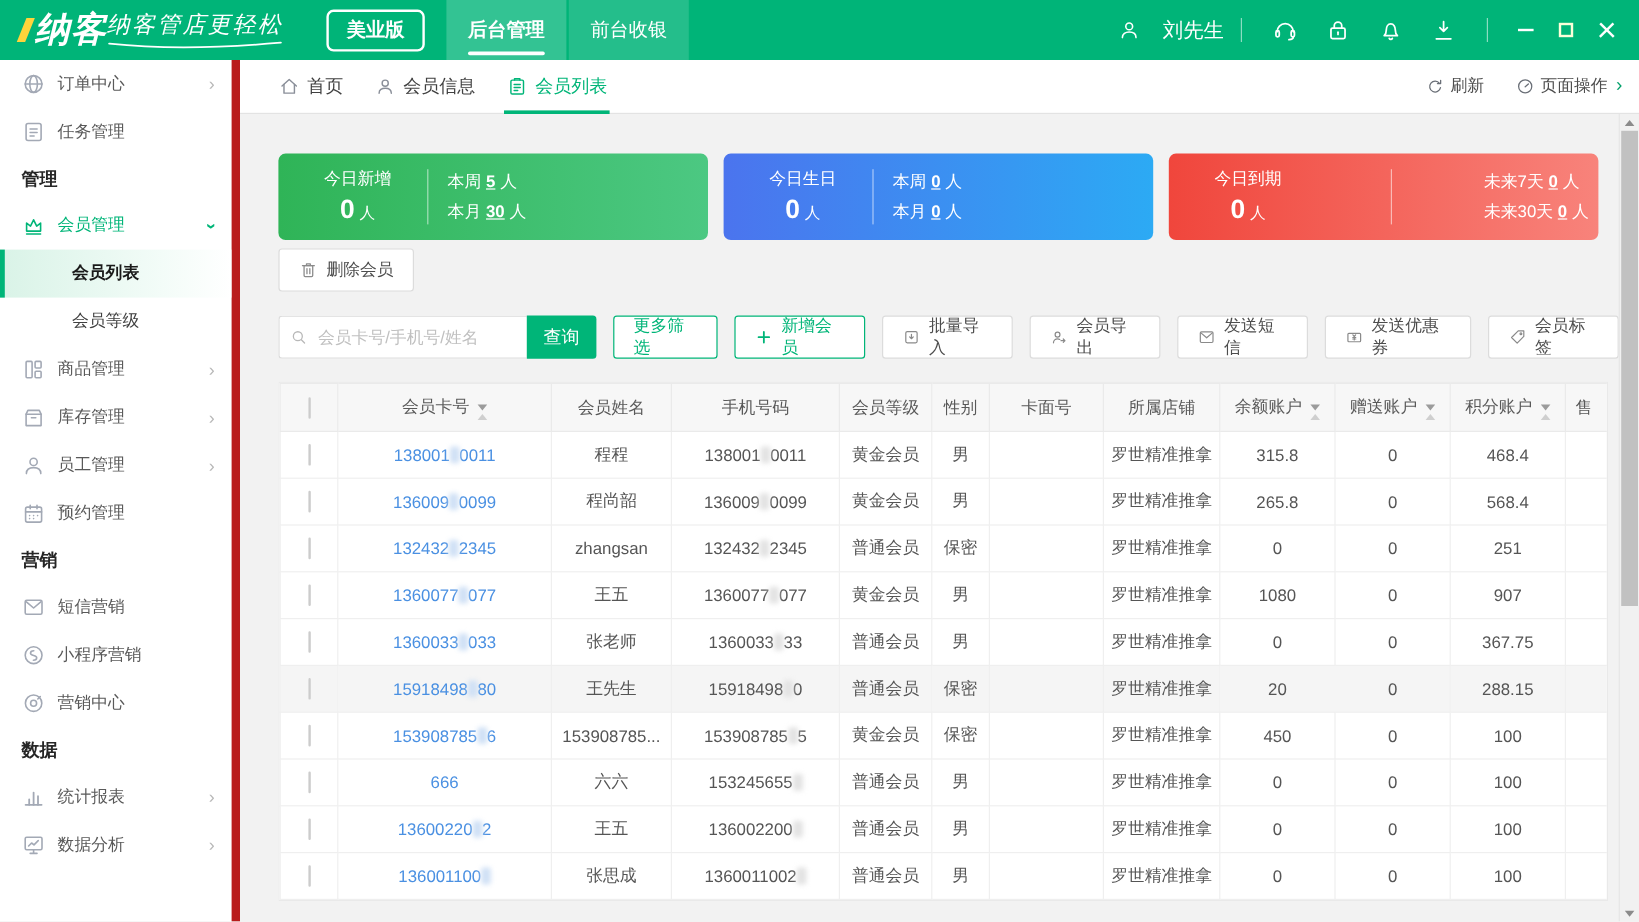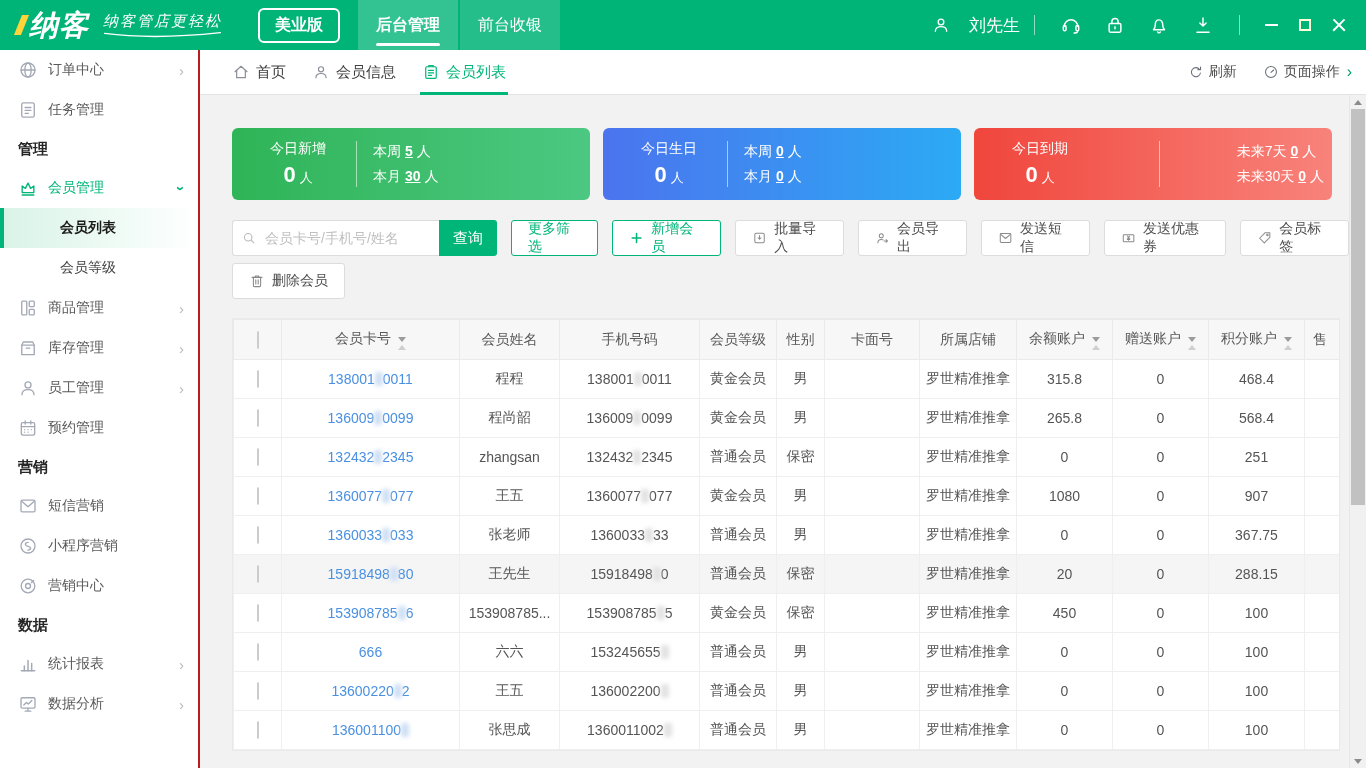--- a/index.html
+++ b/index.html
@@ -6,21 +6,21 @@
     font-family:"Liberation Sans","DejaVu Sans",sans-serif;background:#f2f2f2;
     -webkit-font-smoothing:antialiased;}
   *{box-sizing:border-box;}
   svg{display:block;width:100%;height:100%;}
 
   
   .topbar{height:50px;background:#00b478;display:flex;align-items:center;color:#fff;position:relative;}
   .logo-wrap{display:flex;align-items:center;padding-left:18px;position:relative;}
   .logo-accent{width:7px;height:20px;background:#ffd43b;transform:skewX(-22deg);margin-right:4px;}
   .logo{font-size:29px;font-weight:bold;font-style:italic;letter-spacing:1px;line-height:1;}
-  .slogan{margin-left:14px;font-size:15px;font-style:italic;letter-spacing:2px;position:relative;padding-bottom:8px;}
+  .slogan{margin-left:0;font-size:19px;font-style:italic;letter-spacing:2px;position:relative;padding-bottom:8px;}
   .slogan .swoosh{position:absolute;left:0;bottom:0;width:100%;height:8px;}
   .edition-btn{margin-left:36px;border:2px solid #fff;border-radius:6px;padding:5px 15px;font-size:16px;font-weight:bold;cursor:pointer;}
   .topnav{display:flex;margin-left:18px;height:50px;}
   .topnav-tab{width:100px;display:flex;align-items:center;justify-content:center;font-size:16px;
     background:rgba(255,255,255,.14);margin-right:2px;position:relative;cursor:pointer;}
   .topnav-tab.active{font-weight:bold;background:rgba(255,255,255,.2);}
   .topnav-tab.active::after{content:"";position:absolute;bottom:4px;left:18px;right:18px;height:3px;background:#fff;border-radius:2px;}
   .topbar-right{margin-left:auto;display:flex;align-items:center;padding-right:10px;}
   .tb-user{display:flex;align-items:center;gap:7px;font-size:17px;cursor:pointer;}
   .tb-divider{width:1px;height:20px;background:rgba(255,255,255,.55);margin:0 14px;}
@@ -28,21 +28,21 @@
   .tb-ic.small{width:20px;height:20px;}
   .win-btn{width:34px;height:30px;display:flex;align-items:center;justify-content:center;cursor:pointer;}
   .wb-min{width:13px;height:2px;background:#fff;}
   .wb-max{width:12px;height:12px;border:2px solid #fbffd9;}
   .wb-close{width:14px;height:14px;position:relative;}
   .wb-close::before,.wb-close::after{content:"";position:absolute;left:-1px;top:6px;width:16px;height:2.4px;background:#fff;}
   .wb-close::before{transform:rotate(45deg);}  .wb-close::after{transform:rotate(-45deg);}
 
   
   .shell{display:flex;height:718px;}
-  .sidebar{width:200px;background:#fff;border-right:2px solid #b91c1c;overflow:hidden;flex:none;}
+  .sidebar{width:200px;background:#fff;border-right:7px solid #b91c1c;overflow:hidden;flex:none;}
   .sb-item{height:40px;display:flex;align-items:center;padding:0 14px 0 18px;cursor:pointer;}
   .sb-icon{width:20px;height:20px;margin-right:10px;color:#a3a9b5;flex:none;}
   .sb-label{font-size:14px;color:#595959;flex:1;}
   .sb-item.active-parent .sb-label{color:#00b578;font-weight:normal;}
   .sb-item.active-parent .sb-icon{color:#00b578;}
   .sb-chev{color:#b8b8b8;font-size:15px;line-height:1;}
   .sb-chev.down{display:inline-block;transform:rotate(90deg);color:#00b578;font-weight:bold;}
   .sb-section{height:38px;display:flex;align-items:center;padding-left:18px;font-size:15px;font-weight:bold;color:#262626;}
   .sb-sub{height:40px;display:flex;align-items:center;padding-left:60px;font-size:14px;color:#404040;position:relative;cursor:pointer;}
   .sb-sub.active{background:linear-gradient(90deg,#d9f3e7 0%,#f3fcf8 70%,#fff 100%);font-weight:bold;color:#1a1a1a;}
@@ -405,20 +405,33 @@
                 <div class="card-count">0<span class="unit">人</span></div>
               </div>
               <div class="card-div"></div>
               <div class="card-rows">
                 <div class="card-row"><span>未来7天</span><span class="val">0</span><span>人</span></div>
                 <div class="card-row"><span>未来30天</span><span class="val">0</span><span>人</span></div>
               </div>
             </div>
           </div>
 
+        <div class="toolbar toolbar2" id="toolbar-row2">
+            <div class="btn">
+              <span class="bic">
+                <svg viewBox="0 0 24 24" fill="none" stroke="currentColor" stroke-width="1.6" stroke-linecap="round" stroke-linejoin="round">
+                  <path d="M4.6 6.6h14.8"></path>
+                  <path d="M9.6 6.2V4.4h4.8v1.8"></path>
+                  <path d="M6.6 6.6h10.8V19a1.4 1.4 0 0 1-1.4 1.4H8A1.4 1.4 0 0 1 6.6 19z"></path>
+                  <path d="M10.2 10.2v6.4M13.8 10.2v6.4"></path>
+                </svg>
+              </span>
+              <span>删除会员</span>
+            </div>
+          </div>
         <div class="toolbar">
           <div class="search-box">
             <div class="search-input">
               <span class="sic">
                   <svg viewBox="0 0 24 24" fill="none" stroke="currentColor" stroke-width="1.6" stroke-linecap="round" stroke-linejoin="round">
                     <circle cx="10.8" cy="10.8" r="5.6"></circle>
                     <path d="m15.2 15.2 4 4"></path>
                   </svg>
                 </span>
               <input placeholder="会员卡号/手机号/姓名" style="">
@@ -478,33 +491,20 @@
                 <span class="bic">
                   <svg viewBox="0 0 24 24" fill="none" stroke="currentColor" stroke-width="1.6" stroke-linecap="round" stroke-linejoin="round">
                     <path d="M13 3.6h7.4V11l-8.8 8.8-7.4-7.4z"></path>
                     <circle cx="16.6" cy="7.4" r="1.2"></circle>
                   </svg>
                 </span>
                 <span>会员标签</span>
               </div>
             </div>
         </div>
-        <div class="toolbar toolbar2" id="toolbar-row2">
-            <div class="btn">
-              <span class="bic">
-                <svg viewBox="0 0 24 24" fill="none" stroke="currentColor" stroke-width="1.6" stroke-linecap="round" stroke-linejoin="round">
-                  <path d="M4.6 6.6h14.8"></path>
-                  <path d="M9.6 6.2V4.4h4.8v1.8"></path>
-                  <path d="M6.6 6.6h10.8V19a1.4 1.4 0 0 1-1.4 1.4H8A1.4 1.4 0 0 1 6.6 19z"></path>
-                  <path d="M10.2 10.2v6.4M13.8 10.2v6.4"></path>
-                </svg>
-              </span>
-              <span>删除会员</span>
-            </div>
-          </div>
 
         <div class="table-wrap">
           <table>
             <colgroup>
               <col style="width:48px">
                 <col style="width:178px">
                 <col style="width:100px">
                 <col style="width:140px">
               <col style="width:77px">
                 <col style="width:48px">

